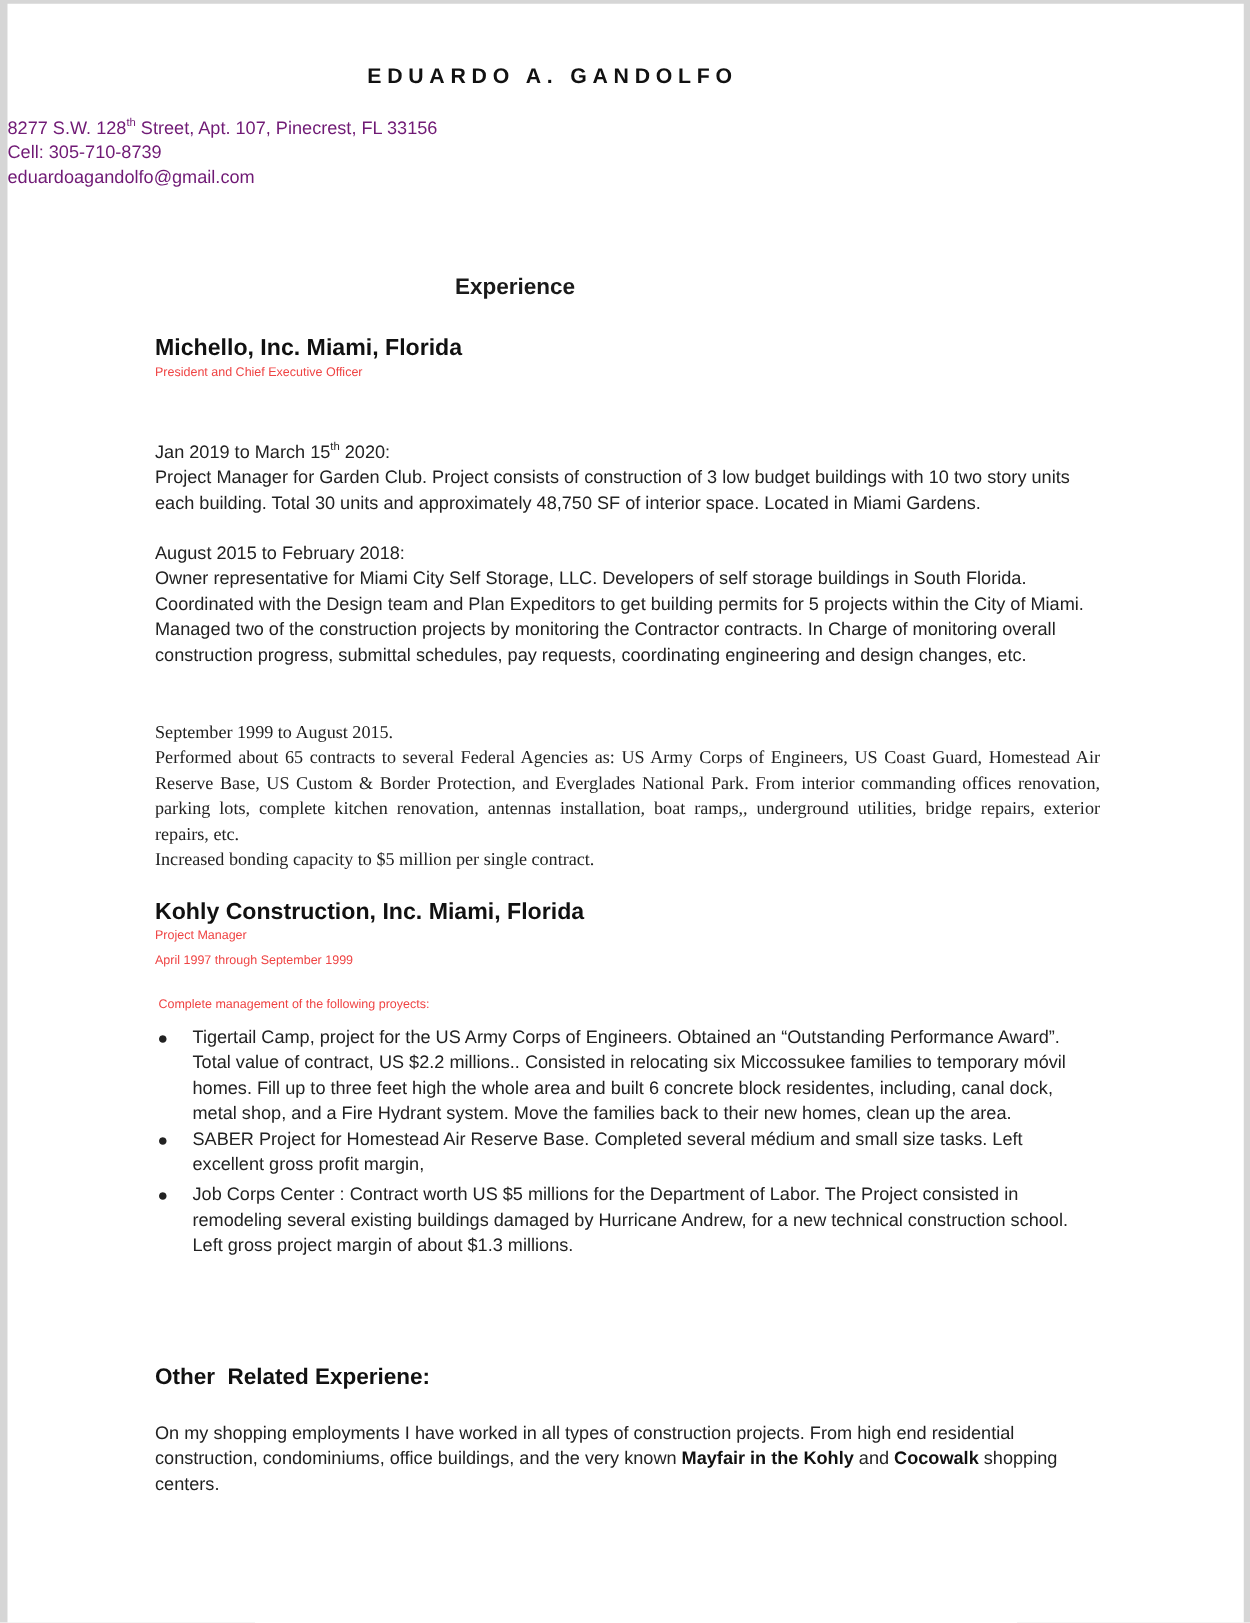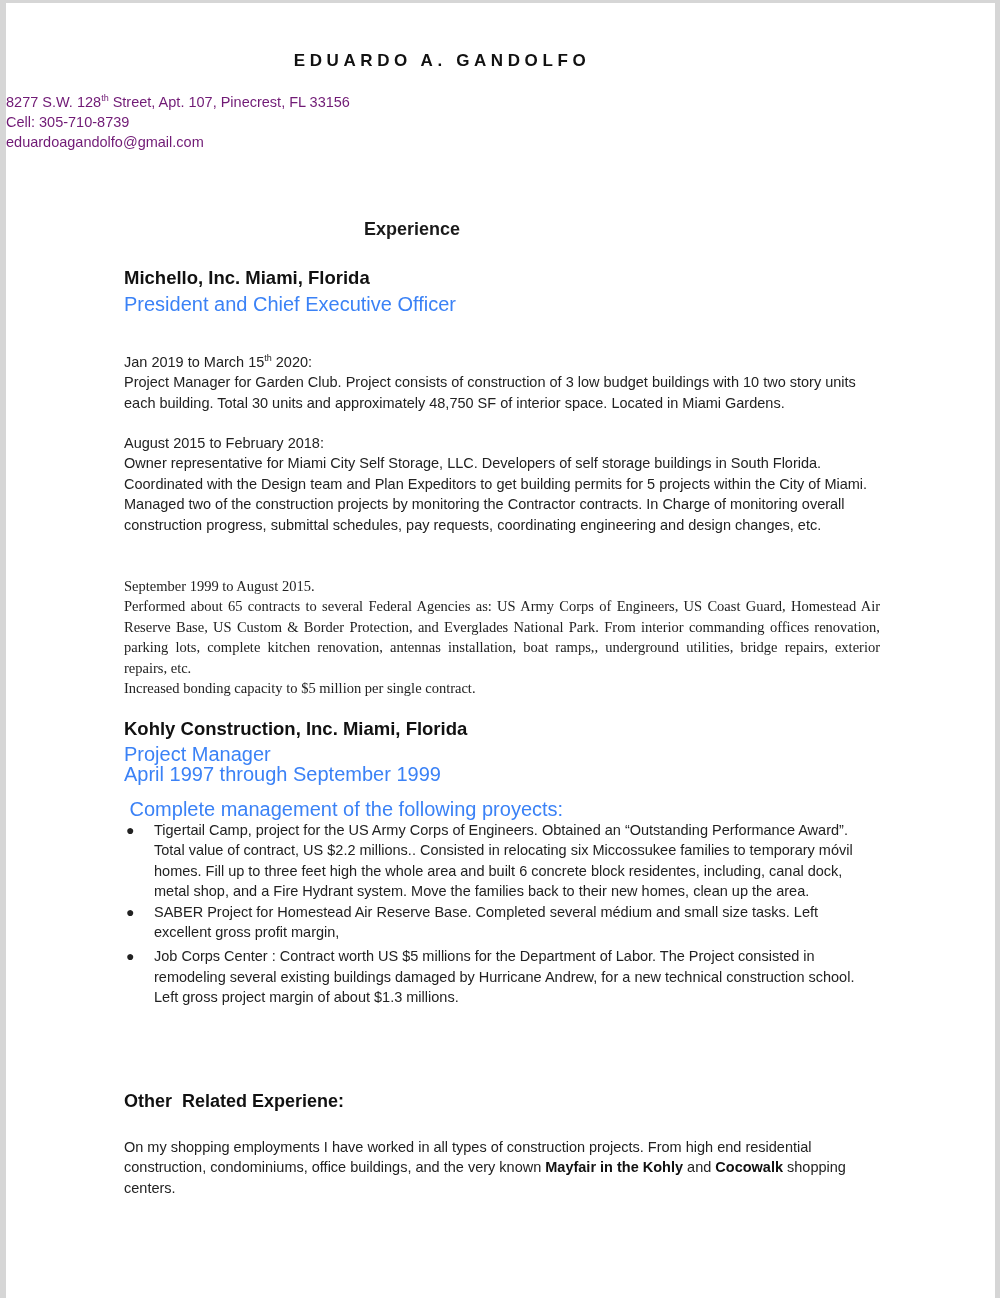--- a/index.html
+++ b/index.html
@@ -20,21 +20,21 @@
     font-weight: bold; font-size: 17px; letter-spacing: 4.6px; color: #111;
   }
   .contact {
     left: 0; width: 994px; font-size: 14.5px; color: #701a75;
   }
   .contact sup { font-size: 9px; }
   .section-title {
     left: 0; width: 812px; text-align: center; font-weight: bold; font-size: 18px; top: 216px;
   }
   .company { font-weight: bold; font-size: 18.5px; left: 118px; color: #111; }
-  .line { font-size: 20px; left: 118px; color: #3b82f6; }
+  .line { font-size: 10px; left: 118px; color: #ef4444; }
   .para {
     position: absolute; left: 118px; width: 756px;
     font-size: 14.5px; line-height: 20.4px; color: #222;
   }
   .para.justify { text-align: justify; font-family: Liberation Serif, serif; }
   .para sup { font-size: 9px; line-height: 0; }
   ul.bullets {
     position: absolute; left: 118px; width: 740px; margin: 0; padding: 0; list-style: none;
   }
   ul.bullets li {

